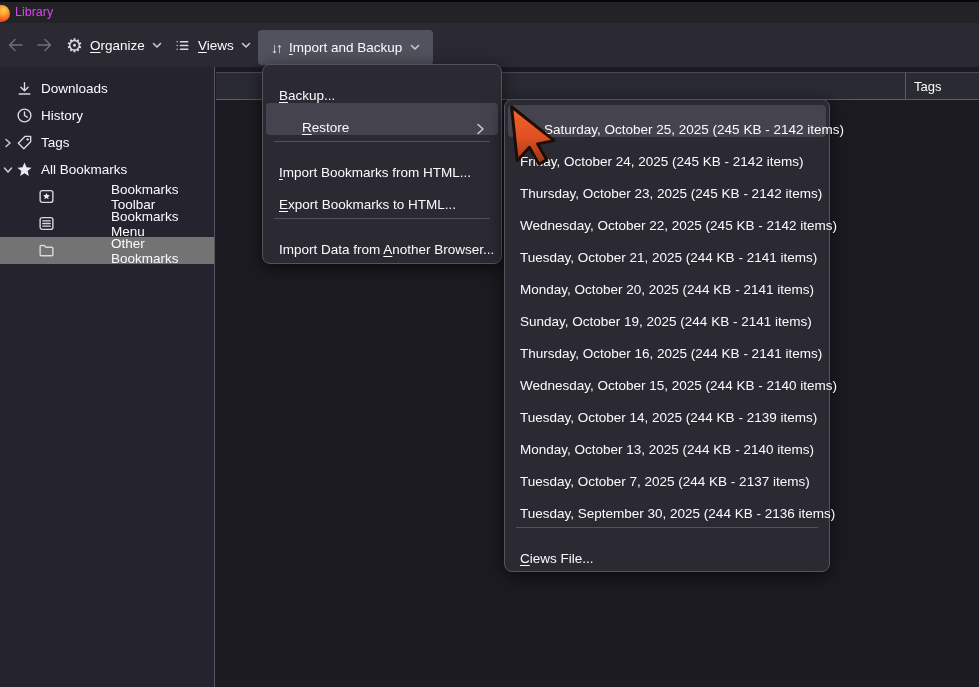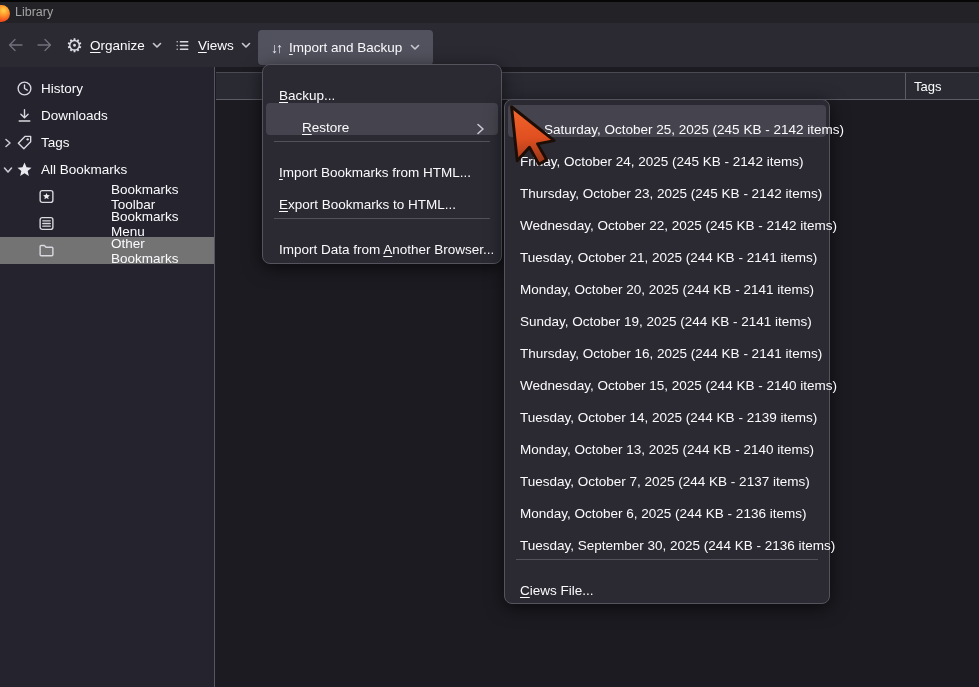--- a/index.html
+++ b/index.html
@@ -4,21 +4,21 @@
 <style>
   * { margin:0; padding:0; box-sizing:border-box; }
   html,body { width:979px; height:687px; overflow:hidden; background:#1b1b21;
     font-family:"Liberation Sans", sans-serif; color:#fbfbfe; }
 
   
   .titlebar { position:absolute; left:0; top:0; width:979px; height:23px;
     background:#232327; border-top:2px solid #060607; overflow:hidden; }
   .fx-icon { position:absolute; left:-7px; top:3px; width:17px; height:17px; border-radius:50%;
     background:radial-gradient(circle at 62% 32%, #ffd54a 0%, #ff9a2e 30%, #f4511e 65%, #c93510 100%); }
-  .title-text { position:absolute; left:15px; top:0; line-height:21px; font-size:12.5px; color:#a3a3a3; }
+  .title-text { position:absolute; left:15px; top:0; line-height:21px; font-size:12.5px; color:#d946ef; }
 
   
   .toolbar { position:absolute; left:0; top:23px; width:979px; height:44px; background:#2b2a33; }
   .nav-arrow { position:absolute; top:12px; width:20px; height:20px; }
   .tool-group { position:absolute; top:0; height:44px; display:flex; align-items:center; gap:7px;
     font-size:13.5px; color:#fbfbfe; cursor:default; }
   .tool-btn-active { position:absolute; left:258px; top:7px; height:35px; background:#52525e;
     border-radius:4px; display:flex; align-items:center; gap:8px; padding:0 13px; font-size:13.5px; }
   .sort-glyph { font-size:14px; letter-spacing:-2px; color:#e8e8ef; }
   .gear-glyph { font-size:19px; line-height:19px; color:#dcdce4; }
@@ -103,31 +103,31 @@
     <svg width="10" height="7" viewBox="0 0 10 7">
       <polyline class="chev" points="1.5,1.5 5,5 8.5,1.5"></polyline>
     </svg>
   </div>
 </div>
 
 <div class="sidebar">
 
   <div class="side-row">
     <svg class="side-icon" viewBox="0 0 16 16">
+      <path class="stroke" d="M8 2.5 V10 M4.6 6.8 L8 10.2 L11.4 6.8 M3 13.2 H13"></path>
+    </svg>
+    <span>Downloads</span>
+  </div>
+
+  <div class="side-row">
+    <svg class="side-icon" viewBox="0 0 16 16">
       <circle class="stroke" cx="8" cy="8" r="6"></circle>
         <path class="stroke" d="M8 4.6 V8 L10.6 9.6"></path>
     </svg>
     <span>History</span>
-  </div>
-
-  <div class="side-row">
-    <svg class="side-icon" viewBox="0 0 16 16">
-      <path class="stroke" d="M8 2.5 V10 M4.6 6.8 L8 10.2 L11.4 6.8 M3 13.2 H13"></path>
-    </svg>
-    <span>Downloads</span>
   </div>
 
   <div class="side-row">
     <svg class="expander" viewBox="0 0 10 10">
       <polyline class="chev" points="3,1.5 7,5 3,8.5"></polyline>
     </svg>
     <svg class="side-icon" viewBox="0 0 16 16">
       <path class="stroke" d="M2.2 8.6 L8.6 2.2 H13.8 V7.4 L7.4 13.8 Z"></path>
         <circle cx="11" cy="5" r="1.1" fill="#d9d9e0"></circle>
     </svg>
@@ -205,21 +205,20 @@
   <div class="menu-item">Thursday, October 23, 2025 (245 KB - 2142 items)</div>
   <div class="menu-item">Wednesday, October 22, 2025 (245 KB - 2142 items)</div>
   <div class="menu-item">Tuesday, October 21, 2025 (244 KB - 2141 items)</div>
   <div class="menu-item">Monday, October 20, 2025 (244 KB - 2141 items)</div>
   <div class="menu-item">Sunday, October 19, 2025 (244 KB - 2141 items)</div>
   <div class="menu-item">Thursday, October 16, 2025 (244 KB - 2141 items)</div>
   <div class="menu-item">Wednesday, October 15, 2025 (244 KB - 2140 items)</div>
   <div class="menu-item">Tuesday, October 14, 2025 (244 KB - 2139 items)</div>
   <div class="menu-item">Monday, October 13, 2025 (244 KB - 2140 items)</div>
   <div class="menu-item">Tuesday, October 7, 2025 (244 KB - 2137 items)</div>
-  <div class="menu-item">Monday, October 6, 2025 (244 KB - 2136 items)</div>
   <div class="menu-item">Tuesday, September 30, 2025 (244 KB - 2136 items)</div>
   <div class="menu-sep"></div>
   <div class="menu-item">
     <span><span></span><span class="ak">C</span><span>iews File...</span></span>
   </div>
 </div>
 
 <svg class="cursor" viewBox="0 0 12 18">
   <defs>
     <linearGradient id="curgrad" x1="0" y1="0" x2="0" y2="1">

